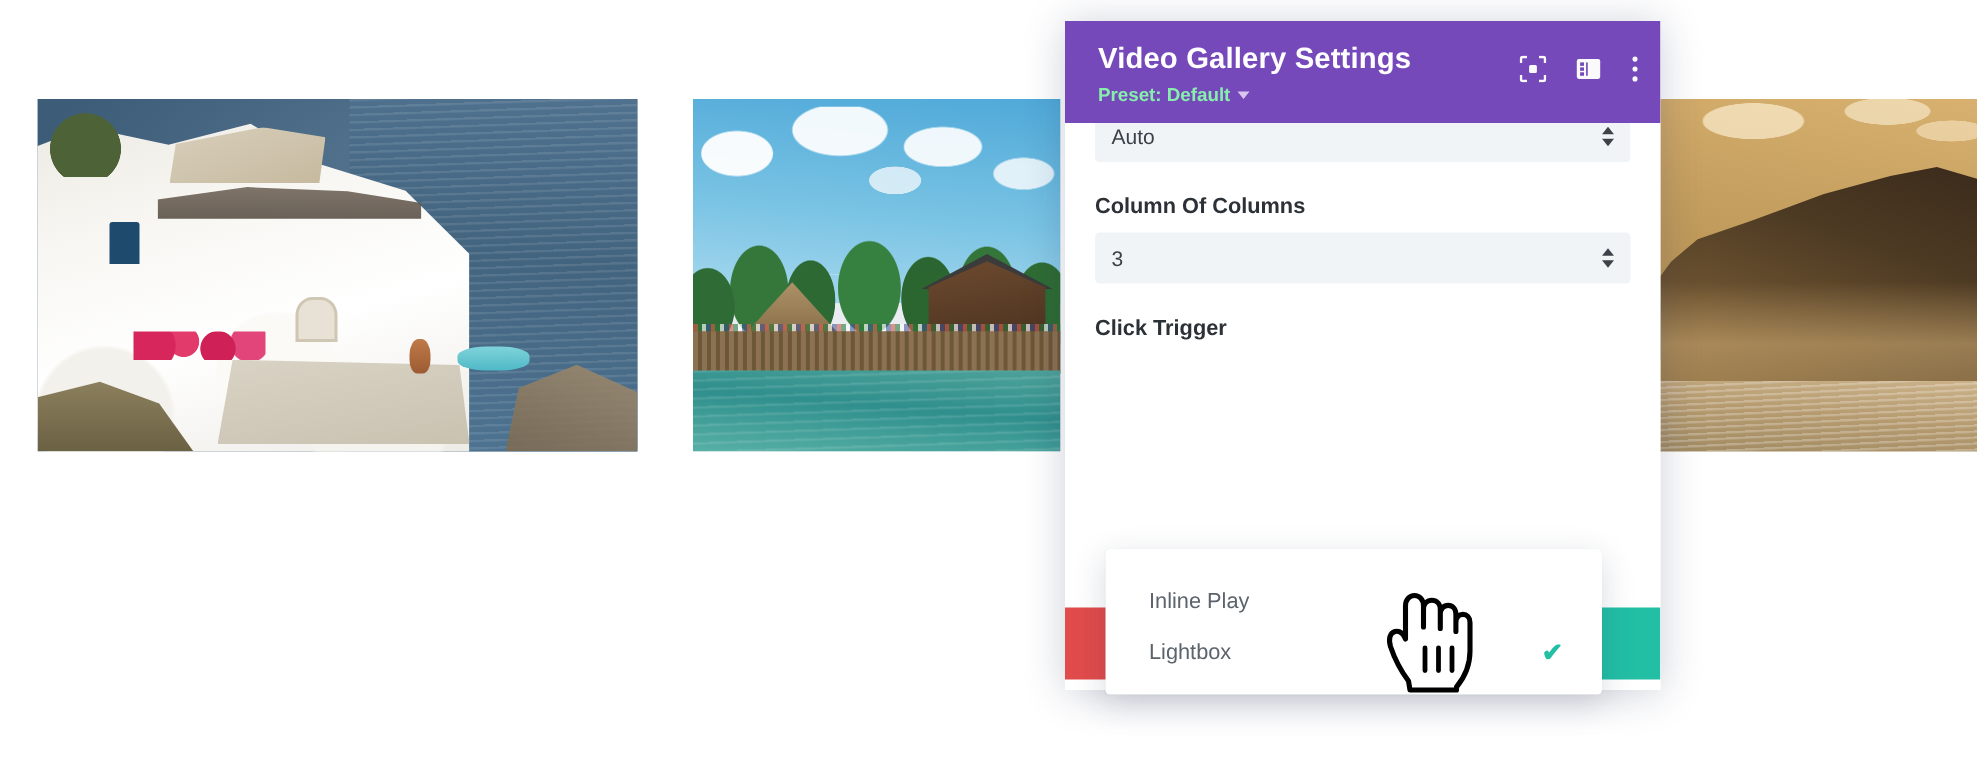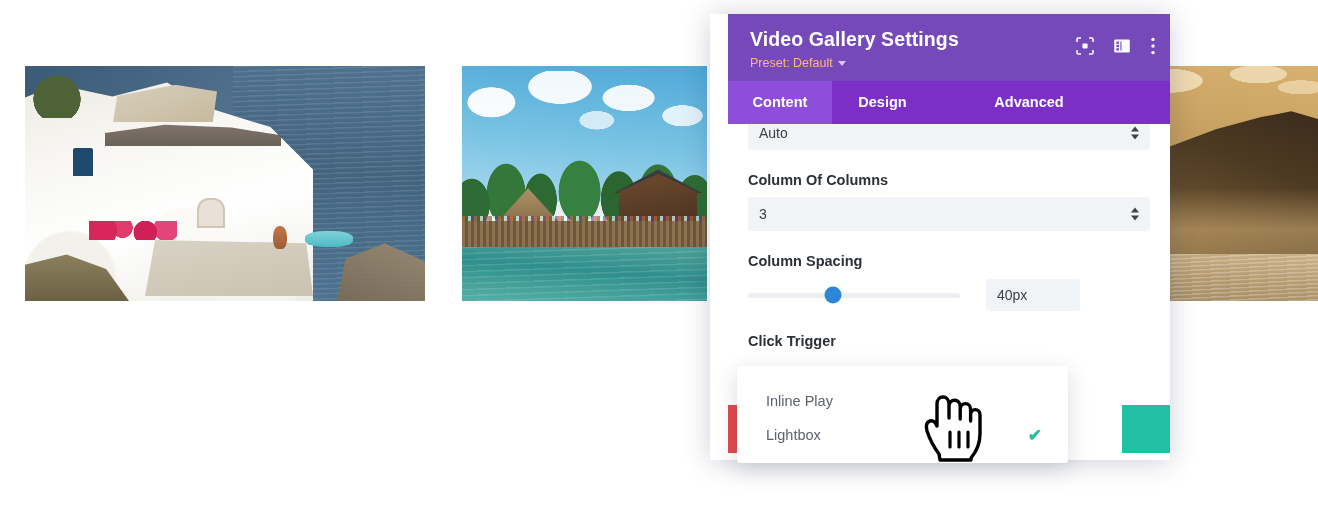--- a/index.html
+++ b/index.html
@@ -202,45 +202,44 @@
   #video-badge {
     position: absolute;
     left: 1098px; top: 200px; width: 9px; height: 40px;
     background: #464f5d;
   }
 
   
   #settings-panel {
     position: absolute;
     left: 710px; top: 14px;
-    width: 460px; height: 446px;
+    width: 397px; height: 446px;
     background: #ffffff;
     box-shadow: 0 2px 26px rgba(30,40,80,.22);
     display: flex; flex-direction: column;
     overflow: hidden;
-    padding-left: 18px;
   }
 
   .panel-header {
     background: #7649ba;
     padding: 14px 18px 10px 22px;
     position: relative;
     flex: 0 0 auto;
   }
   .panel-title {
     color: #ffffff;
     font-size: 19.5px;
     font-weight: bold;
     letter-spacing: .1px;
     line-height: 1.2;
   }
   .panel-preset {
-    color: #fdba74;
+    color: #86efac;
     font-size: 12.5px;
-    font-weight: normal;
+    font-weight: bold;
     margin-top: 5px;
     display: inline-flex; align-items: center; gap: 5px;
     cursor: pointer;
   }
   .caret-down {
     width: 0; height: 0;
     border-left: 4px solid transparent;
     border-right: 4px solid transparent;
     border-top: 5px solid #d8c6f0;
     display: inline-block;
@@ -481,25 +480,20 @@
         <span class="hdr-icon">
           <svg width="6" height="20" viewBox="0 0 6 20">
             <circle cx="3" cy="3.4" r="1.7" fill="#ffffff"></circle>
             <circle cx="3" cy="10" r="1.7" fill="#ffffff"></circle>
             <circle cx="3" cy="16.6" r="1.7" fill="#ffffff"></circle>
           </svg>
         </span>
       </div>
     </div>
 
-    <div class="tabs">
-      <div class="tab w1 active">Content</div>
-      <div class="tab w2">Design</div>
-      <div class="tab w3">Advanced</div>
-    </div>
 
     <div class="panel-body">
 
       <div id="select-auto-wrap" class="field">
         <div class="select-box">
           <span>Auto</span>
           <span class="spin">
               <i class="up"></i>
               <i class="dn"></i>
             </span>
@@ -510,29 +504,20 @@
         <div class="field-label">Column Of Columns</div>
         <div class="select-box">
           <span>3</span>
           <span class="spin">
               <i class="up"></i>
               <i class="dn"></i>
             </span>
         </div>
       </div>
 
-      <div class="field">
-        <div class="field-label">Column Spacing</div>
-        <div class="slider-row">
-          <div class="slider-track">
-            <div class="slider-thumb" style="left: 40%;"></div>
-          </div>
-          <div class="slider-value">40px</div>
-        </div>
-      </div>
 
       <div class="field">
         <div class="field-label">Click Trigger</div>
       </div>
 
       <div class="panel-footer">
         <button class="footer-btn" id="btn-discard"></button>
         <button class="footer-btn" id="btn-save"></button>
       </div>
     </div>

